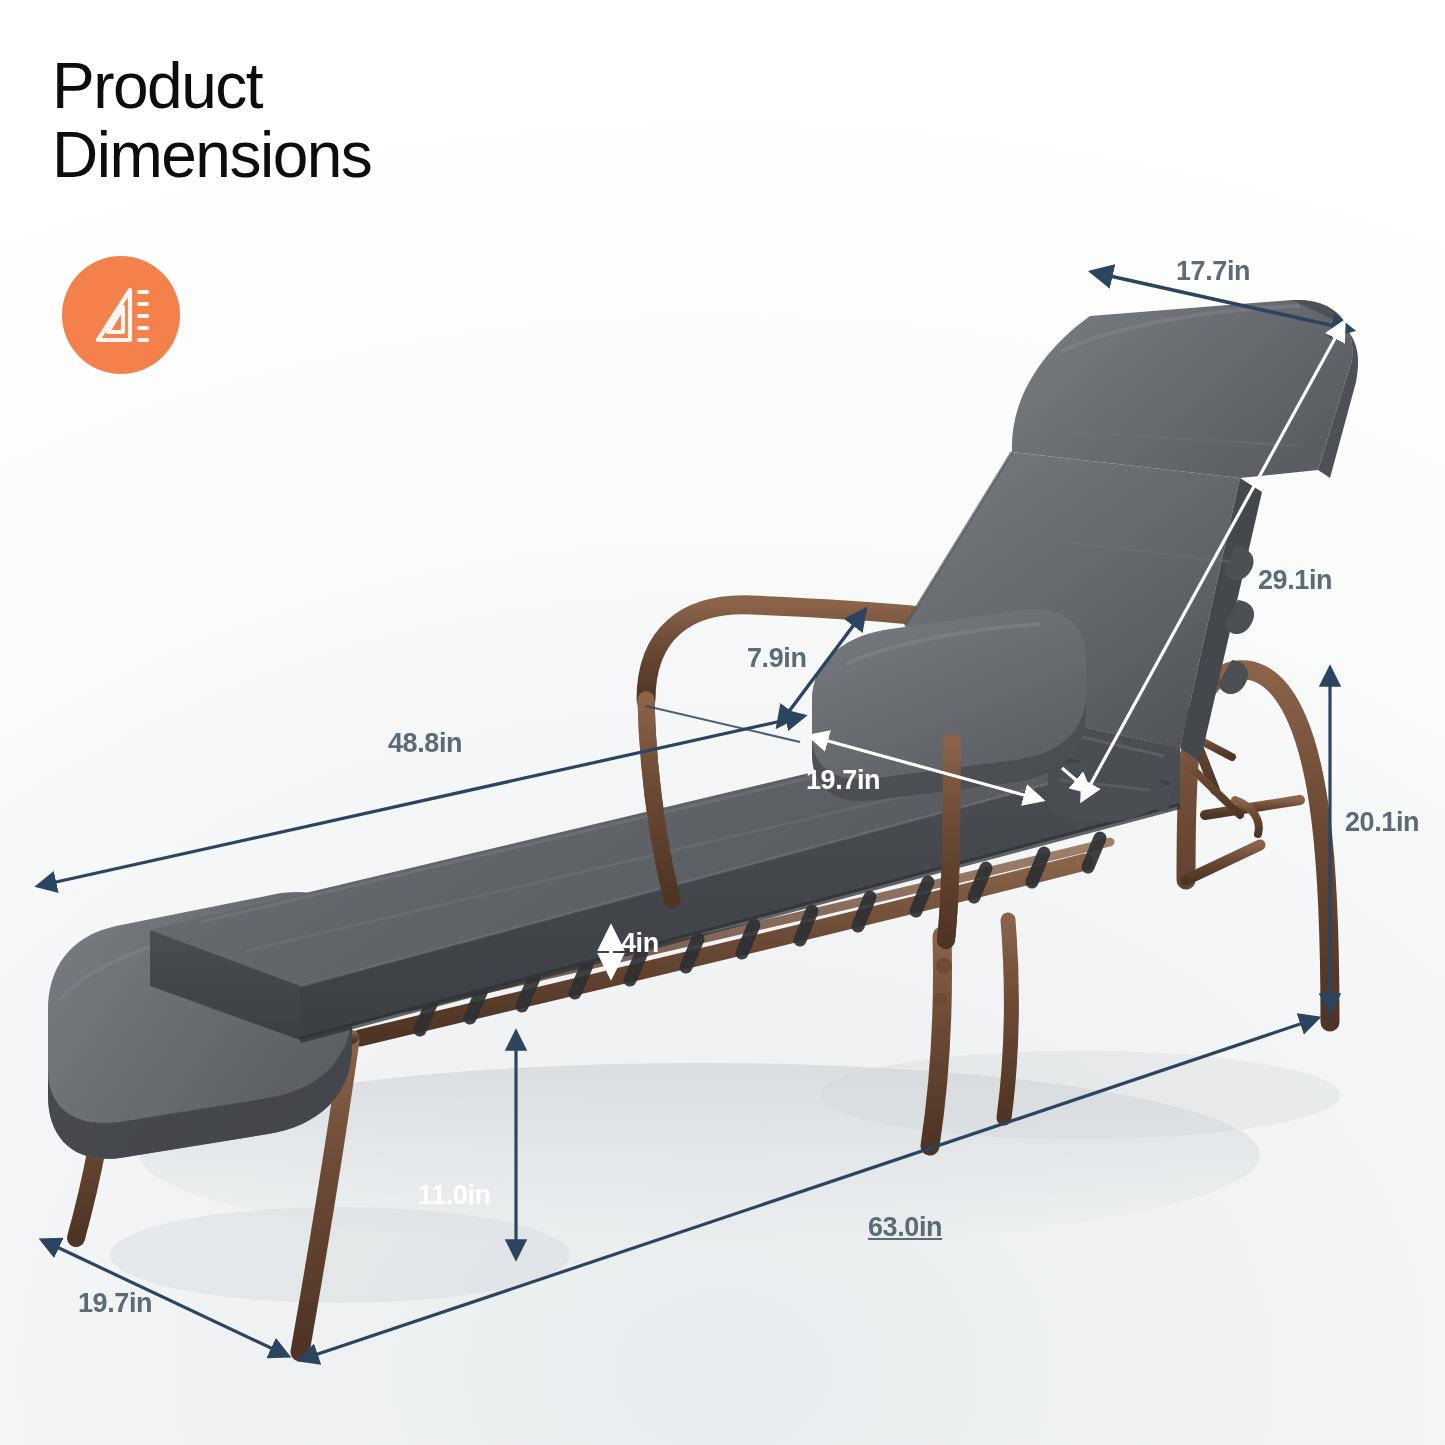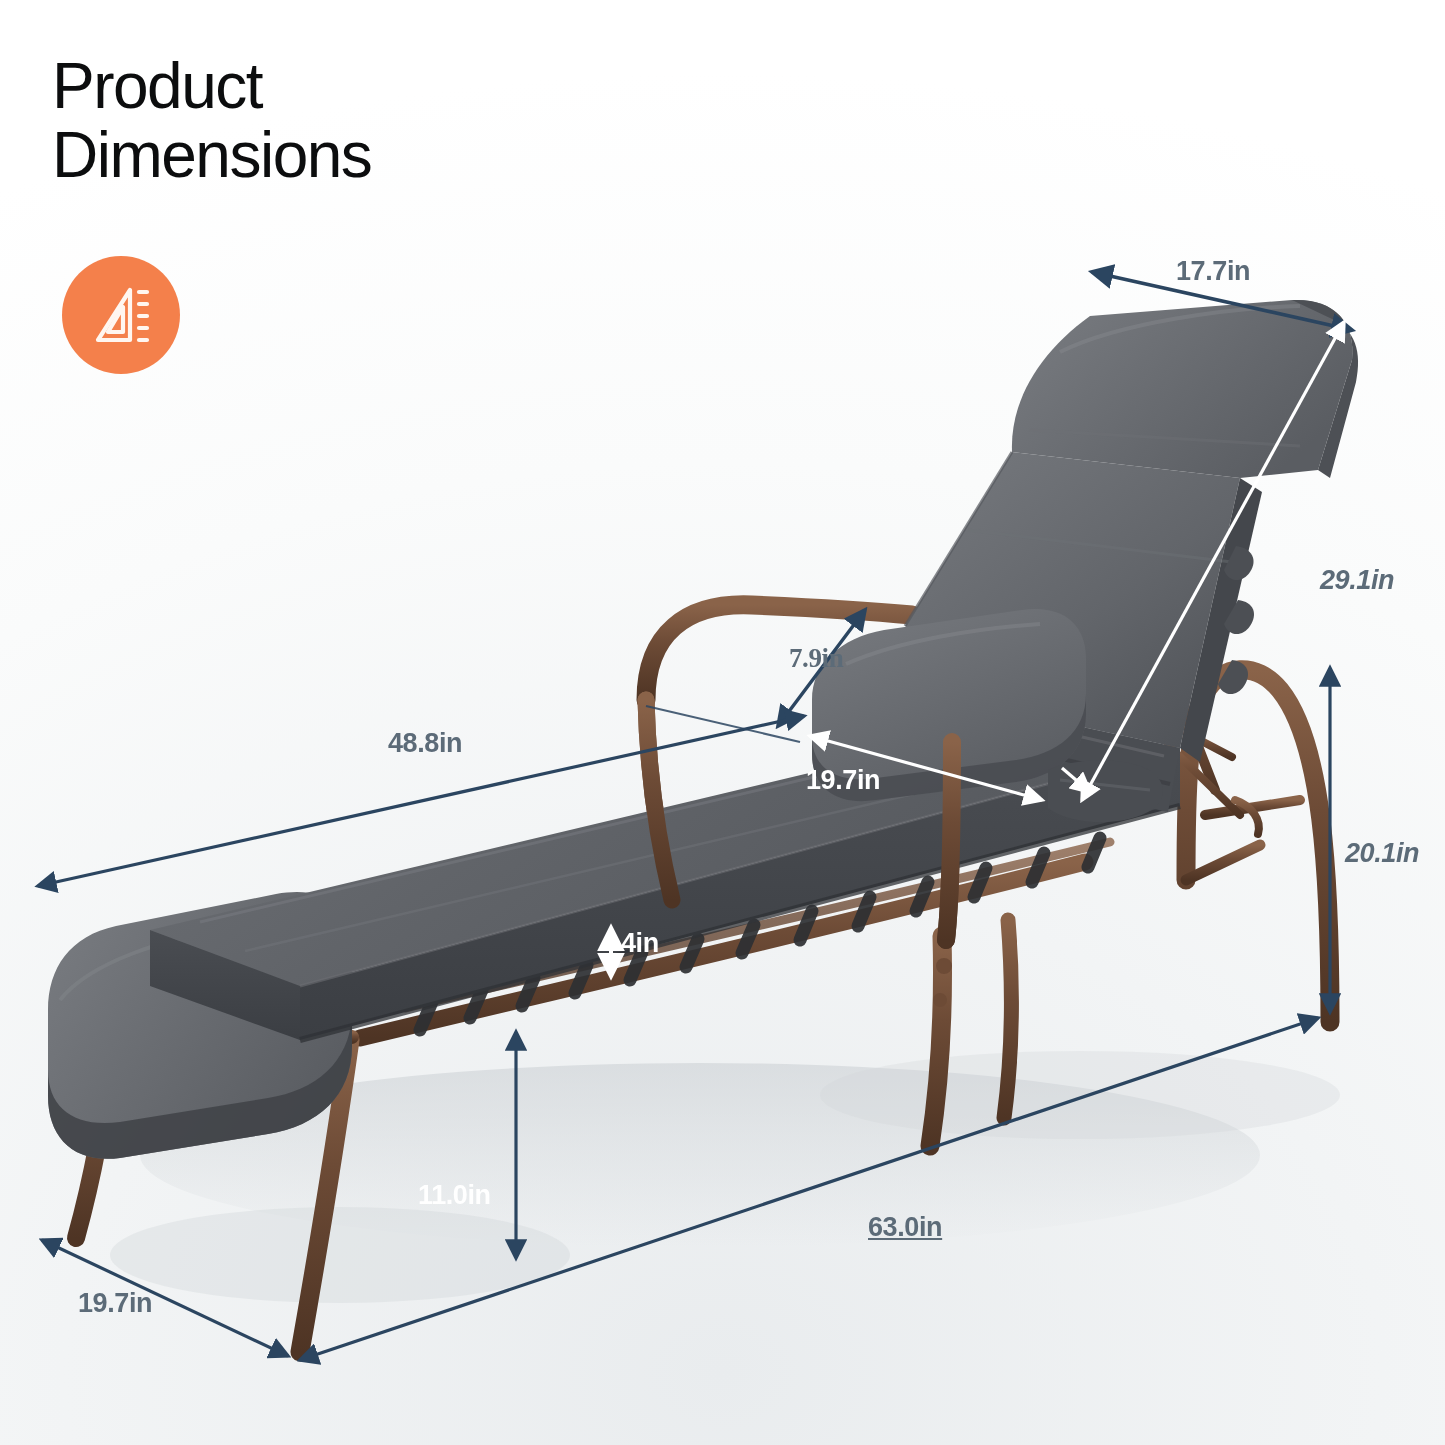--- a/index.html
+++ b/index.html
@@ -32,26 +32,26 @@
   #art svg{display:block;width:1445px;height:1445px;}
   
   .dim{
     position:absolute;font-size:27px;font-weight:600;
     letter-spacing:-0.4px;white-space:nowrap;
     font-family:"Liberation Sans","DejaVu Sans",sans-serif;
   }
   .dim.dark{color:#5c6b78;}
   .dim.light{color:#ffffff;}
   .d-177{left:1176px;top:256px;}
-  .d-291{left:1320px;top:565px;font-style:italic;}
-  .d-79 {left:789px; top:643px;font-family:Liberation Serif, serif;}
+  .d-291{left:1258px;top:565px;}
+  .d-79 {left:747px; top:643px;}
   .d-488{left:388px; top:728px;}
   .d-197a{left:806px;top:765px;}
   .d-4  {left:621px; top:928px;}
-  .d-201{left:1345px;top:838px;font-style:italic;}
+  .d-201{left:1345px;top:807px;}
   .d-110{left:418px; top:1180px;text-align:right;}
   .d-630{left:868px; top:1212px;text-decoration:underline;}
   .d-197b{left:78px;  top:1288px;}
 </style>
 </head>
 <body>
 
 <div id="stage">
 
   <div id="title">Product

